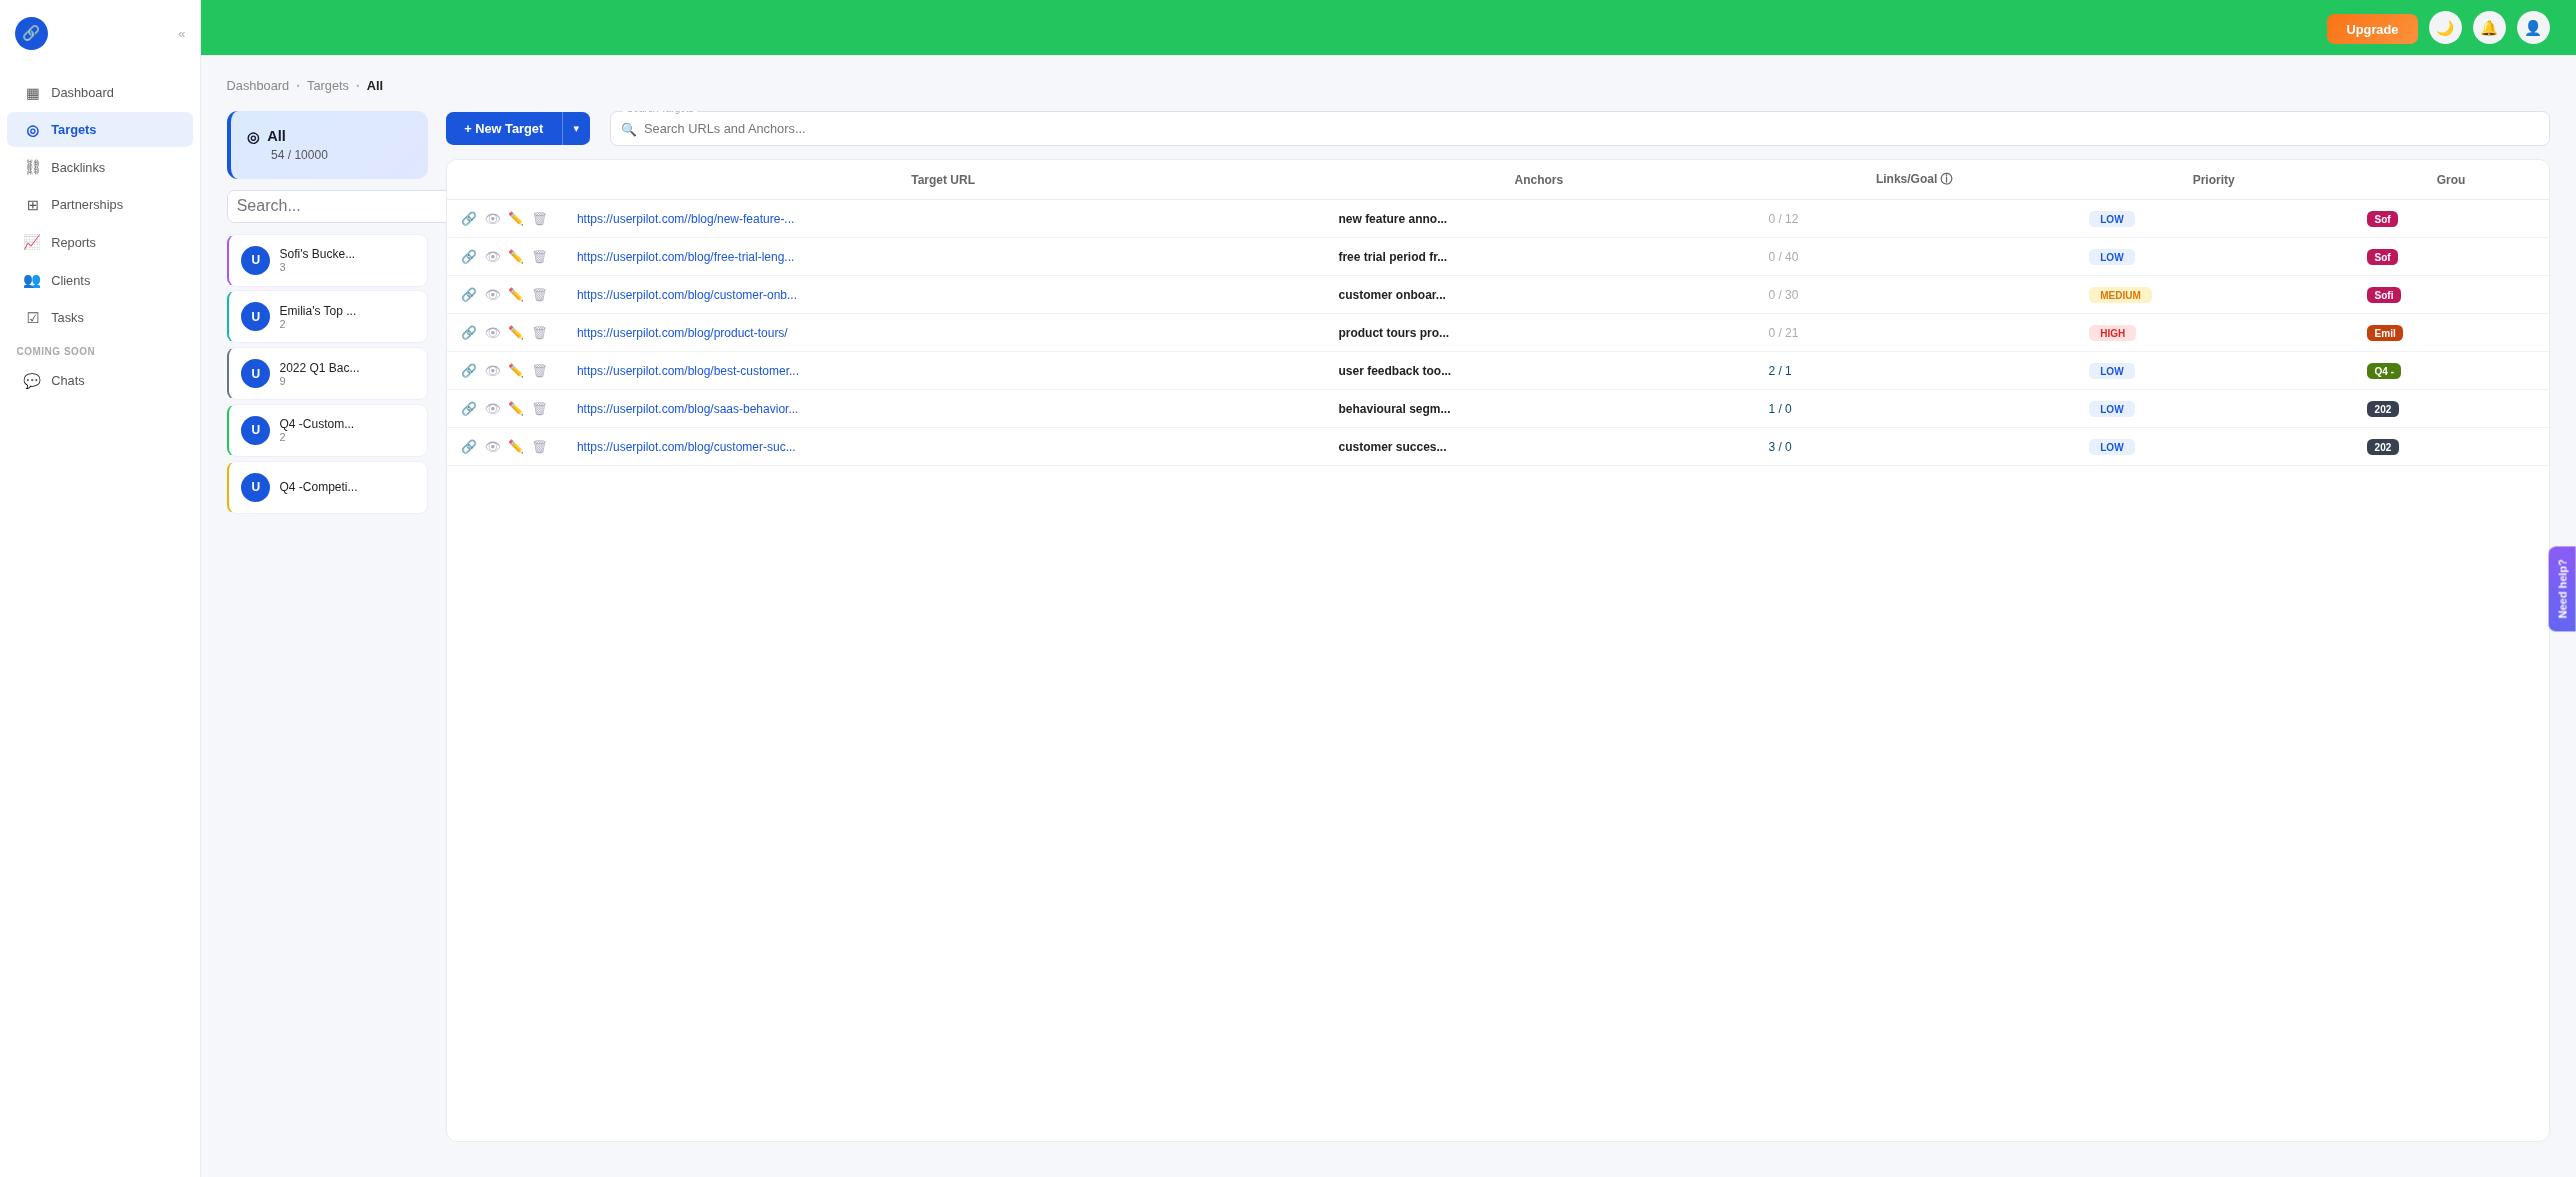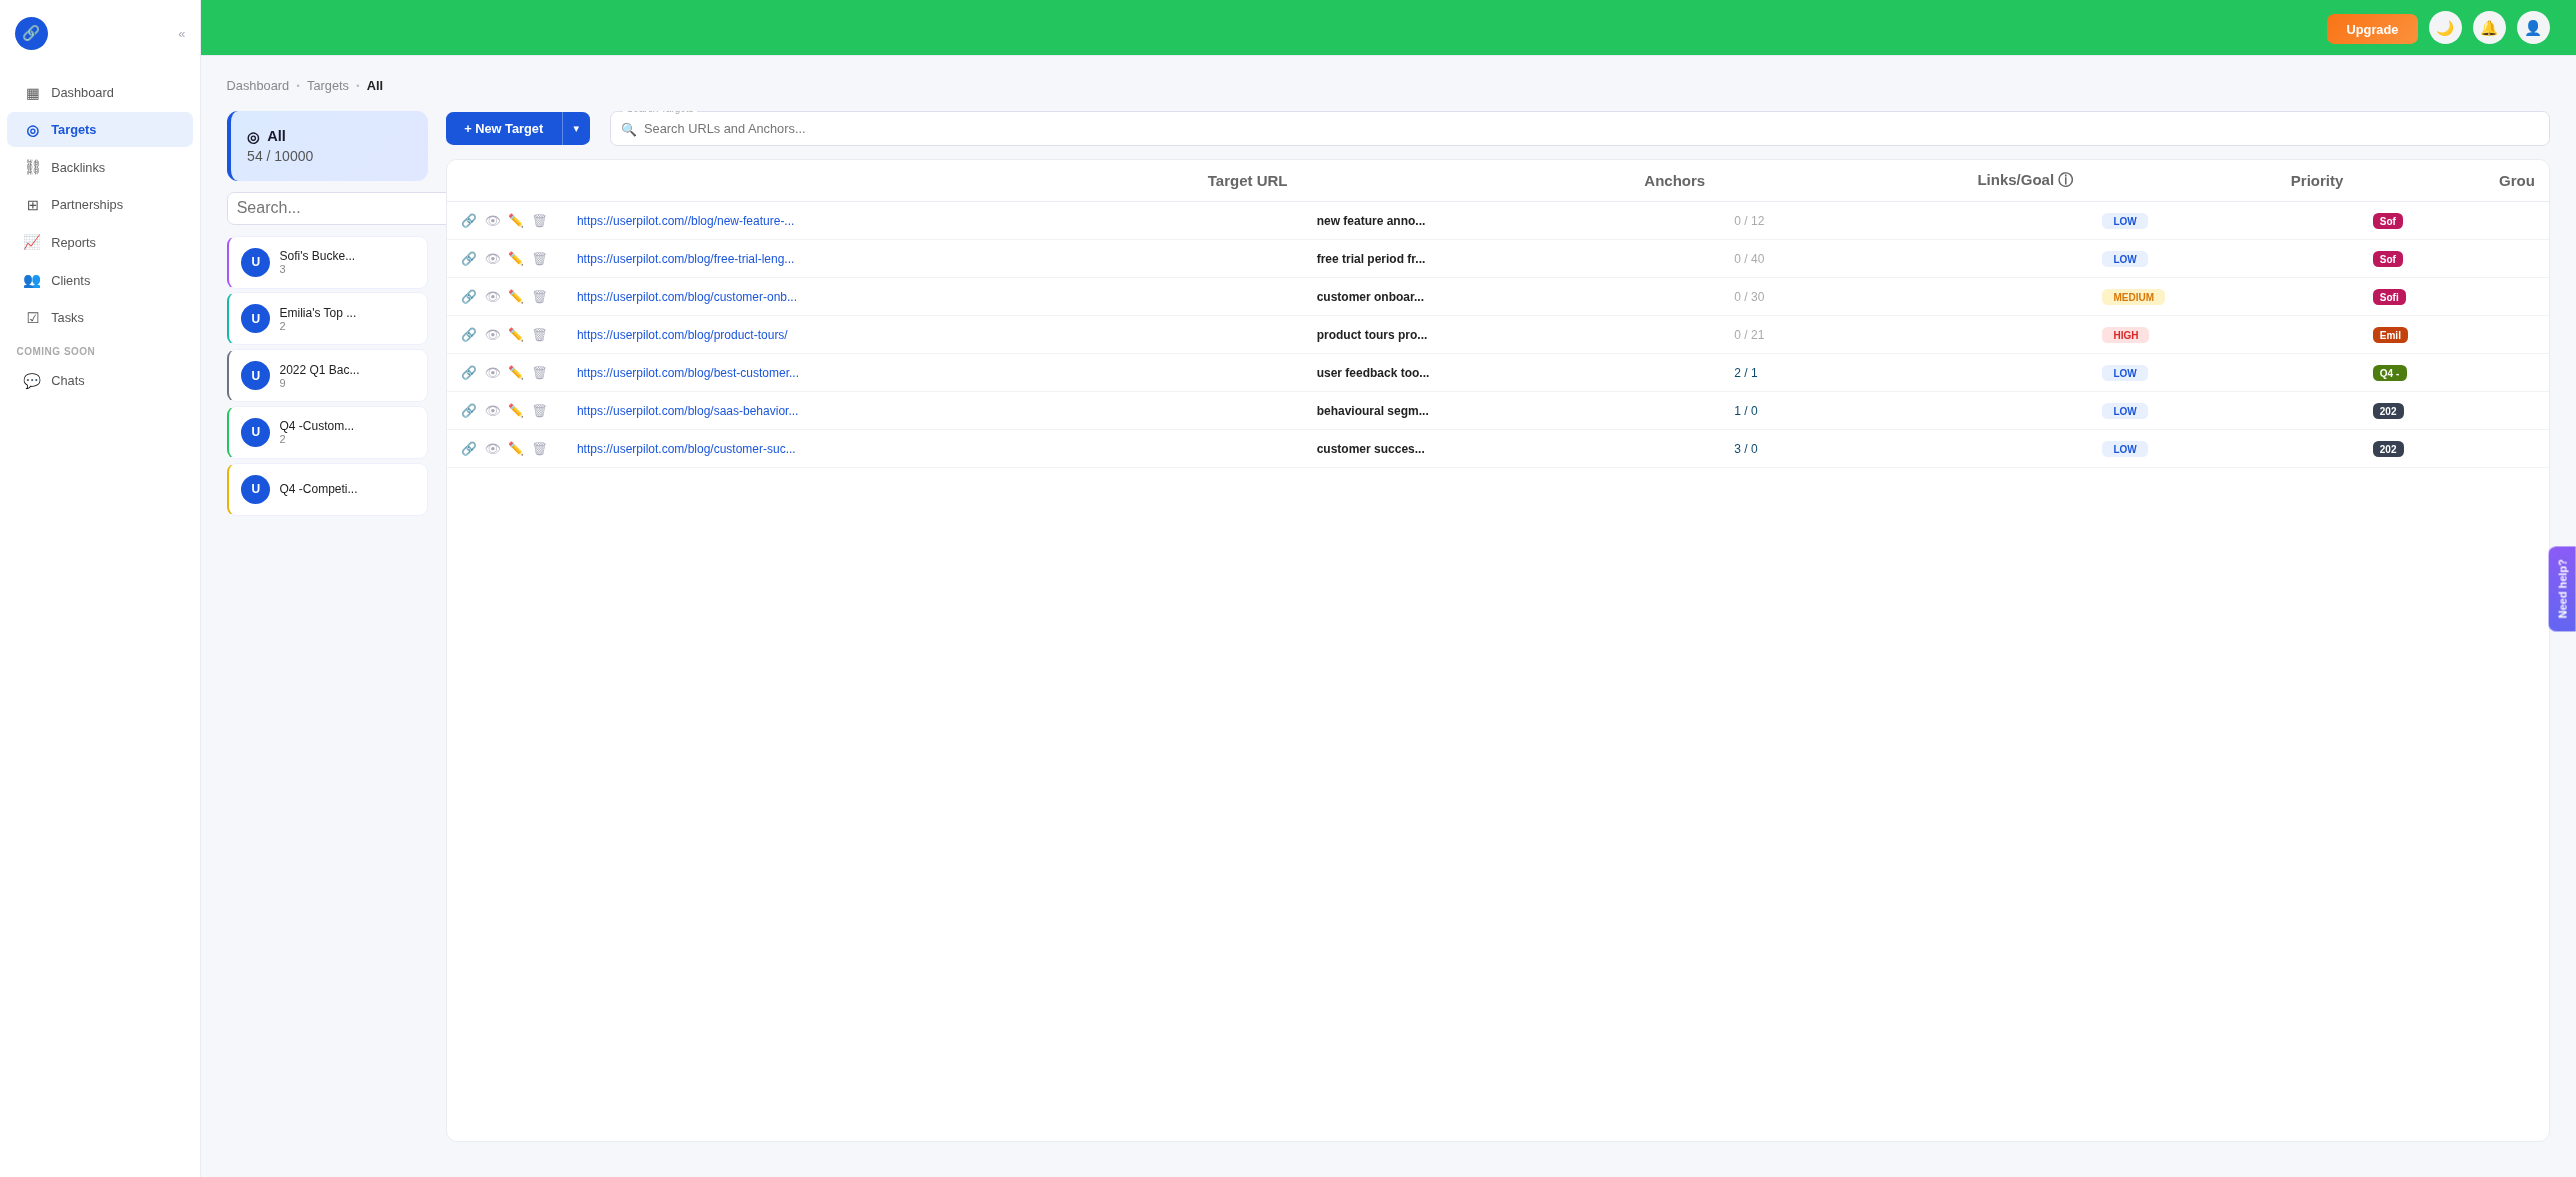--- a/index.html
+++ b/index.html
@@ -137,22 +137,23 @@
     .all-card .all-header {
       display: flex;
       align-items: center;
       gap: 7.3px;
       font-weight: 700;
       font-size: 14.6px;
       color: #1a1a2e;
       margin-bottom: 3.7px;
     }
     .all-card .all-count {
-      font-size: 14px;
+      font-size: 12px;
       color: #555;
+      margin-left: 24px;
     }
     .left-search-row {
       display: flex;
       align-items: center;
       gap: 7.3px;
     }
     .left-search {
       flex: 1;
       padding: 6.4px 9.1px;
       border: 0.9px solid #dde;
@@ -282,24 +283,24 @@
       overflow: auto;
     }
     table {
       width: 100%;
       border-collapse: collapse;
       font-size: 12px;
     }
     thead th {
       padding: 11px 14.6px;
       border-bottom: 0.9px solid #e8ecf0;
-      text-align: right;
+      text-align: center;
       color: #666;
       font-weight: 600;
-      font-size: 15px;
+      font-size: 12px;
       white-space: nowrap;
       background: #fff;
     }
     thead th:first-child { width: 91px; }
     tbody tr { border-bottom: 0.9px solid #f0f2f5; }
     tbody td { padding: 11px 14.6px; color: #333; }
     .td-actions { display: flex; gap: 7.3px; align-items: center; }
     .action-icon { color: #aab; cursor: pointer; font-size: 12.8px; }
     .url-link { color: #1a56db; text-decoration: none; font-size: 12px; }
     .anchor-text { font-weight: 600; color: #222; font-size: 12px; }

